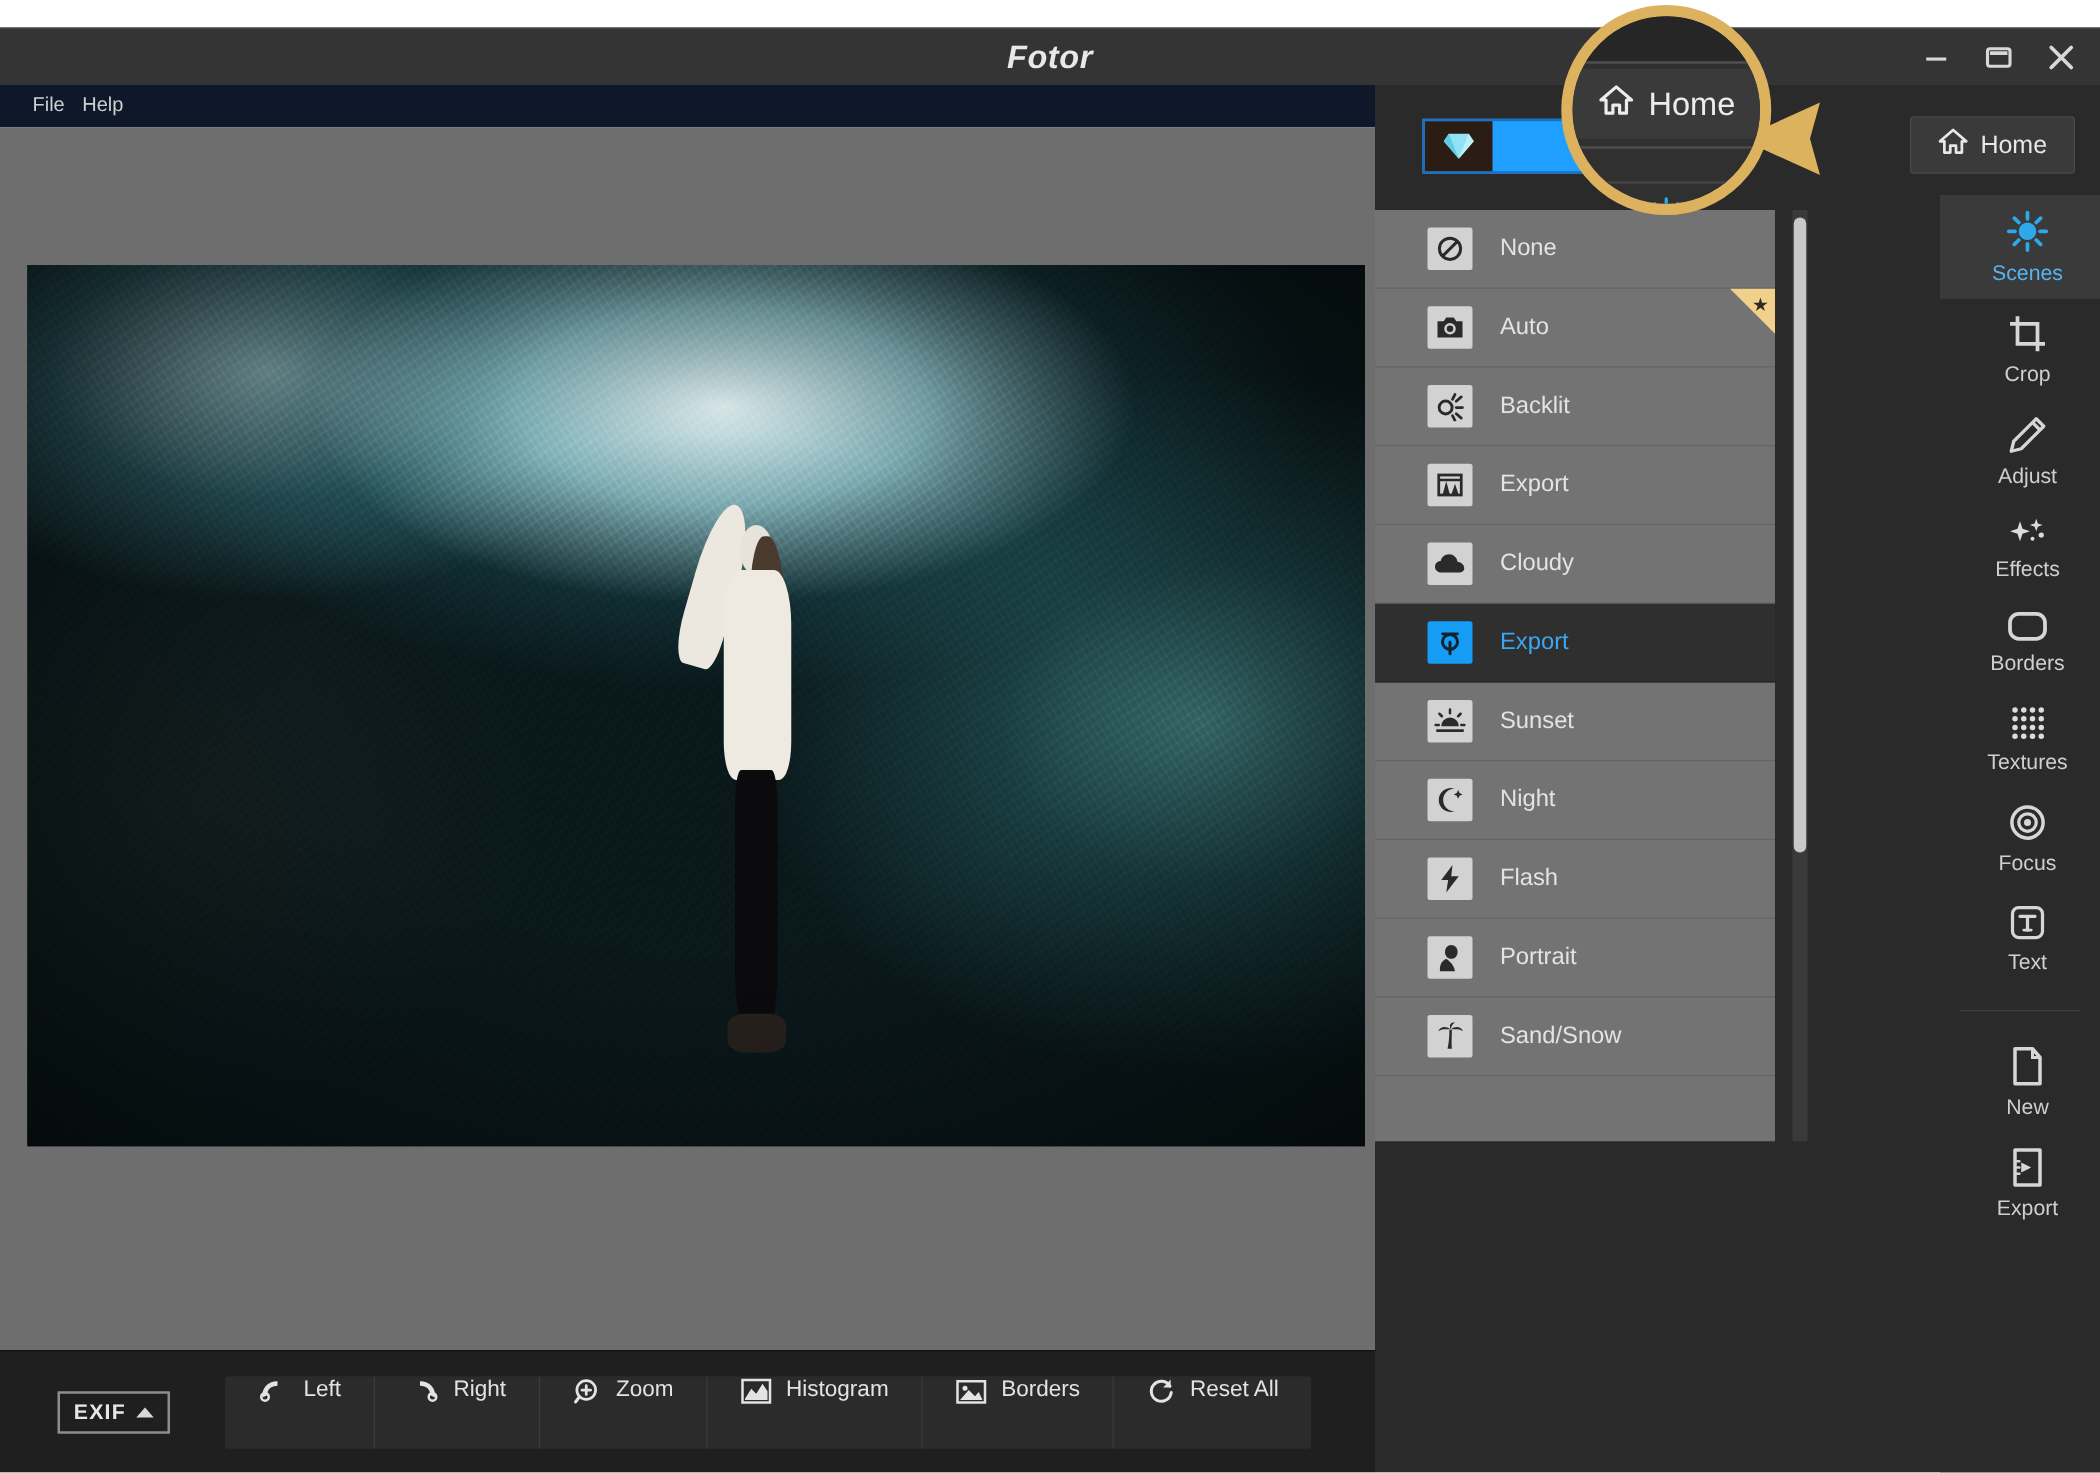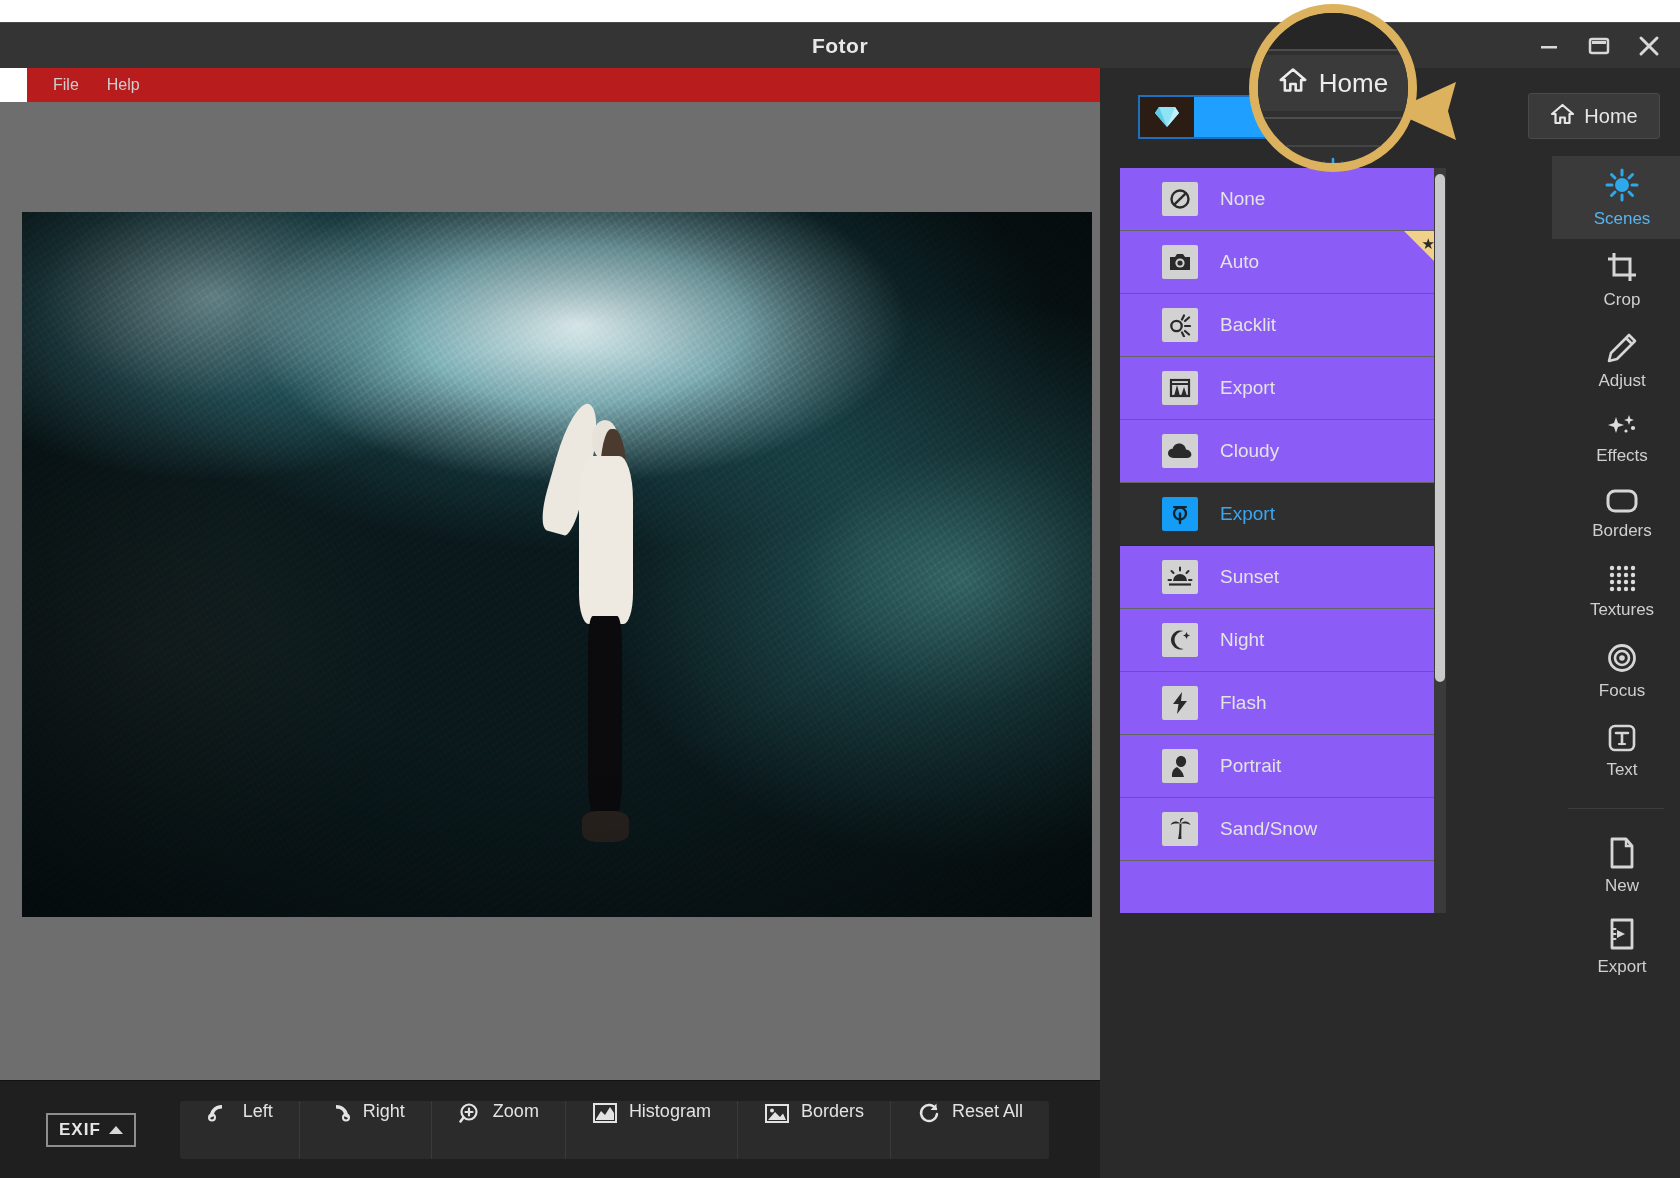--- a/index.html
+++ b/index.html
@@ -16,38 +16,39 @@
   }
 
   
   .titlebar {
     position: absolute; left: 0; top: 22px; width: 1680px; height: 46px;
     background: #343434;
     border-top: 1px solid #4a4a4a;
     display: flex; align-items: center; justify-content: center;
   }
   .title-text {
-    color: #e8e8e8; font-size: 21px; font-weight: bold;
+    color: #e8e8e8; font-size: 26px; font-weight: bold;
     letter-spacing: 0.5px;
+    font-style: italic;
   }
   .win-controls {
     position: absolute; right: 10px; top: 0; height: 46px;
     display: flex; align-items: center; gap: 8px;
   }
   .win-btn {
     width: 42px; height: 34px; display: flex; align-items: center; justify-content: center;
     color: #d8d8d8;
   }
   .win-btn svg { display: block; }
 
   
   .menubar {
     position: absolute; left: 0; top: 68px; width: 1100px; height: 34px;
-    background: #b91c1c;
-    display: flex; align-items: center; padding-left: 26px; gap: 28px; margin-left: 27px;
+    background: #0f172a;
+    display: flex; align-items: center; padding-left: 26px; gap: 14px;
   }
   .menu-item { color: #cfcfcf; font-size: 16px; }
 
   
   .workspace {
     position: absolute; left: 0; top: 102px; width: 1100px; height: 978px;
     background: #6e6e6e;
   }
   .photo-frame {
     position: absolute; left: 22px; top: 110px;
@@ -132,22 +133,22 @@
   .home-btn {
     position: absolute; right: 20px; top: 25px;
     width: 132px; height: 46px; background: #3a3a3a;
     border: 1px solid #4a4a4a; border-radius: 3px;
     display: flex; align-items: center; justify-content: center; gap: 9px;
     color: #e7e7e7; font-size: 20px;
   }
 
   
   .scene-list {
-    position: absolute; left: 20px; top: 100px; width: 320px; height: 745px;
-    background: #8b5cf6; overflow: hidden;
+    position: absolute; left: 0; top: 100px; width: 320px; height: 745px;
+    background: #737373; overflow: hidden;
   }
   .scene-row {
     position: relative; height: 63px; display: flex; align-items: center;
     padding-left: 42px; gap: 22px;
     border-bottom: 1px solid #646464;
     color: #e3e3e3; font-size: 19px;
   }
   .scene-row.selected { background: #2f2f2f; color: #3ba7f0; border-bottom-color: #2a2a2a; }
   .scene-ico {
     width: 36px; height: 34px; background: #d2d2d2;

